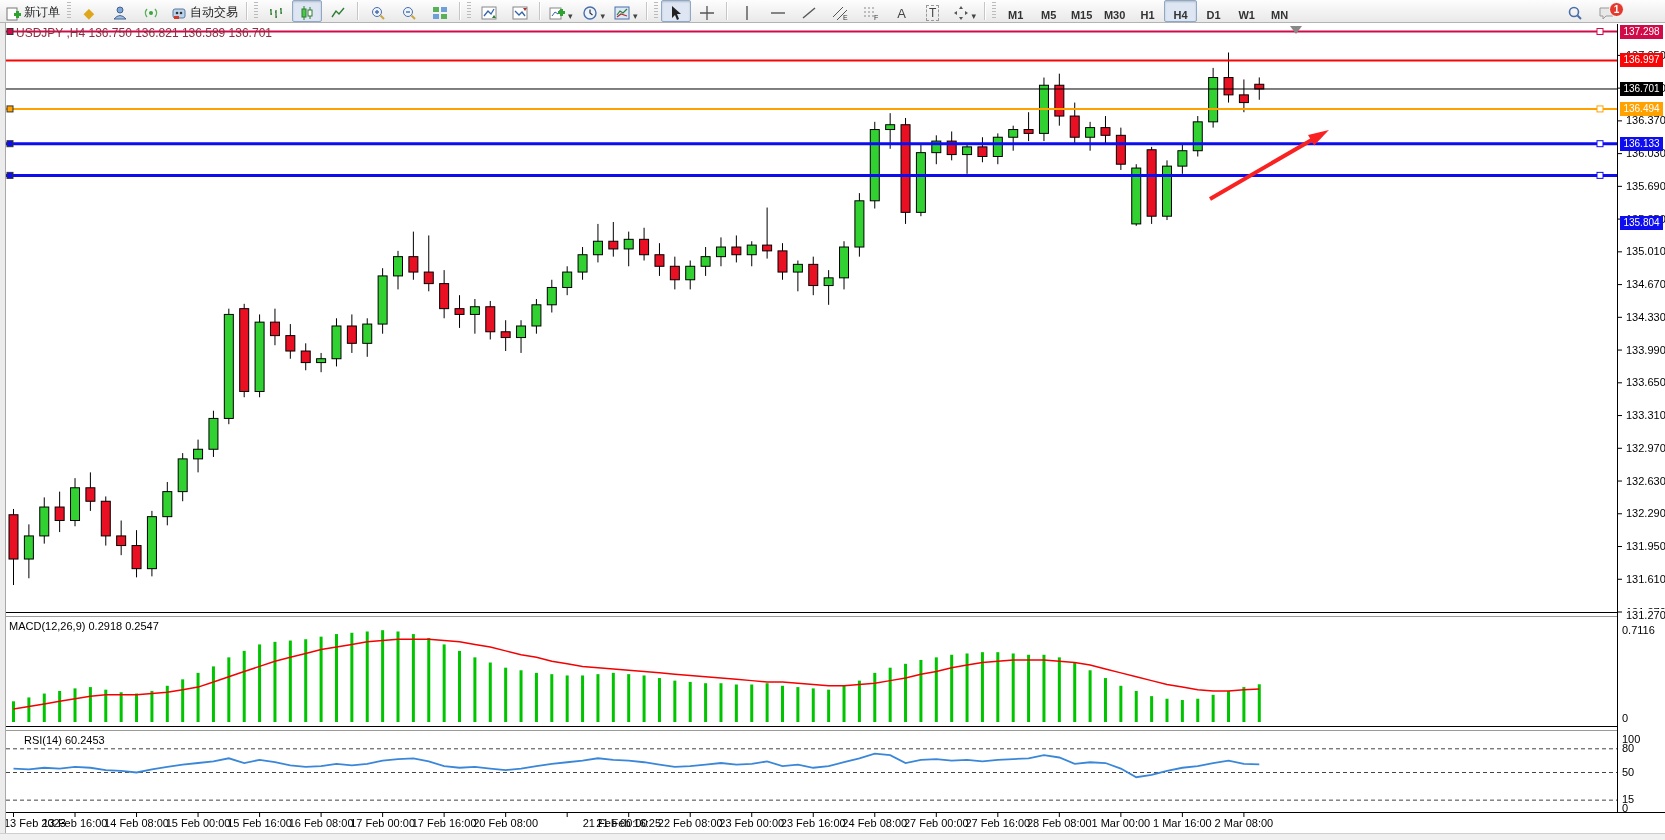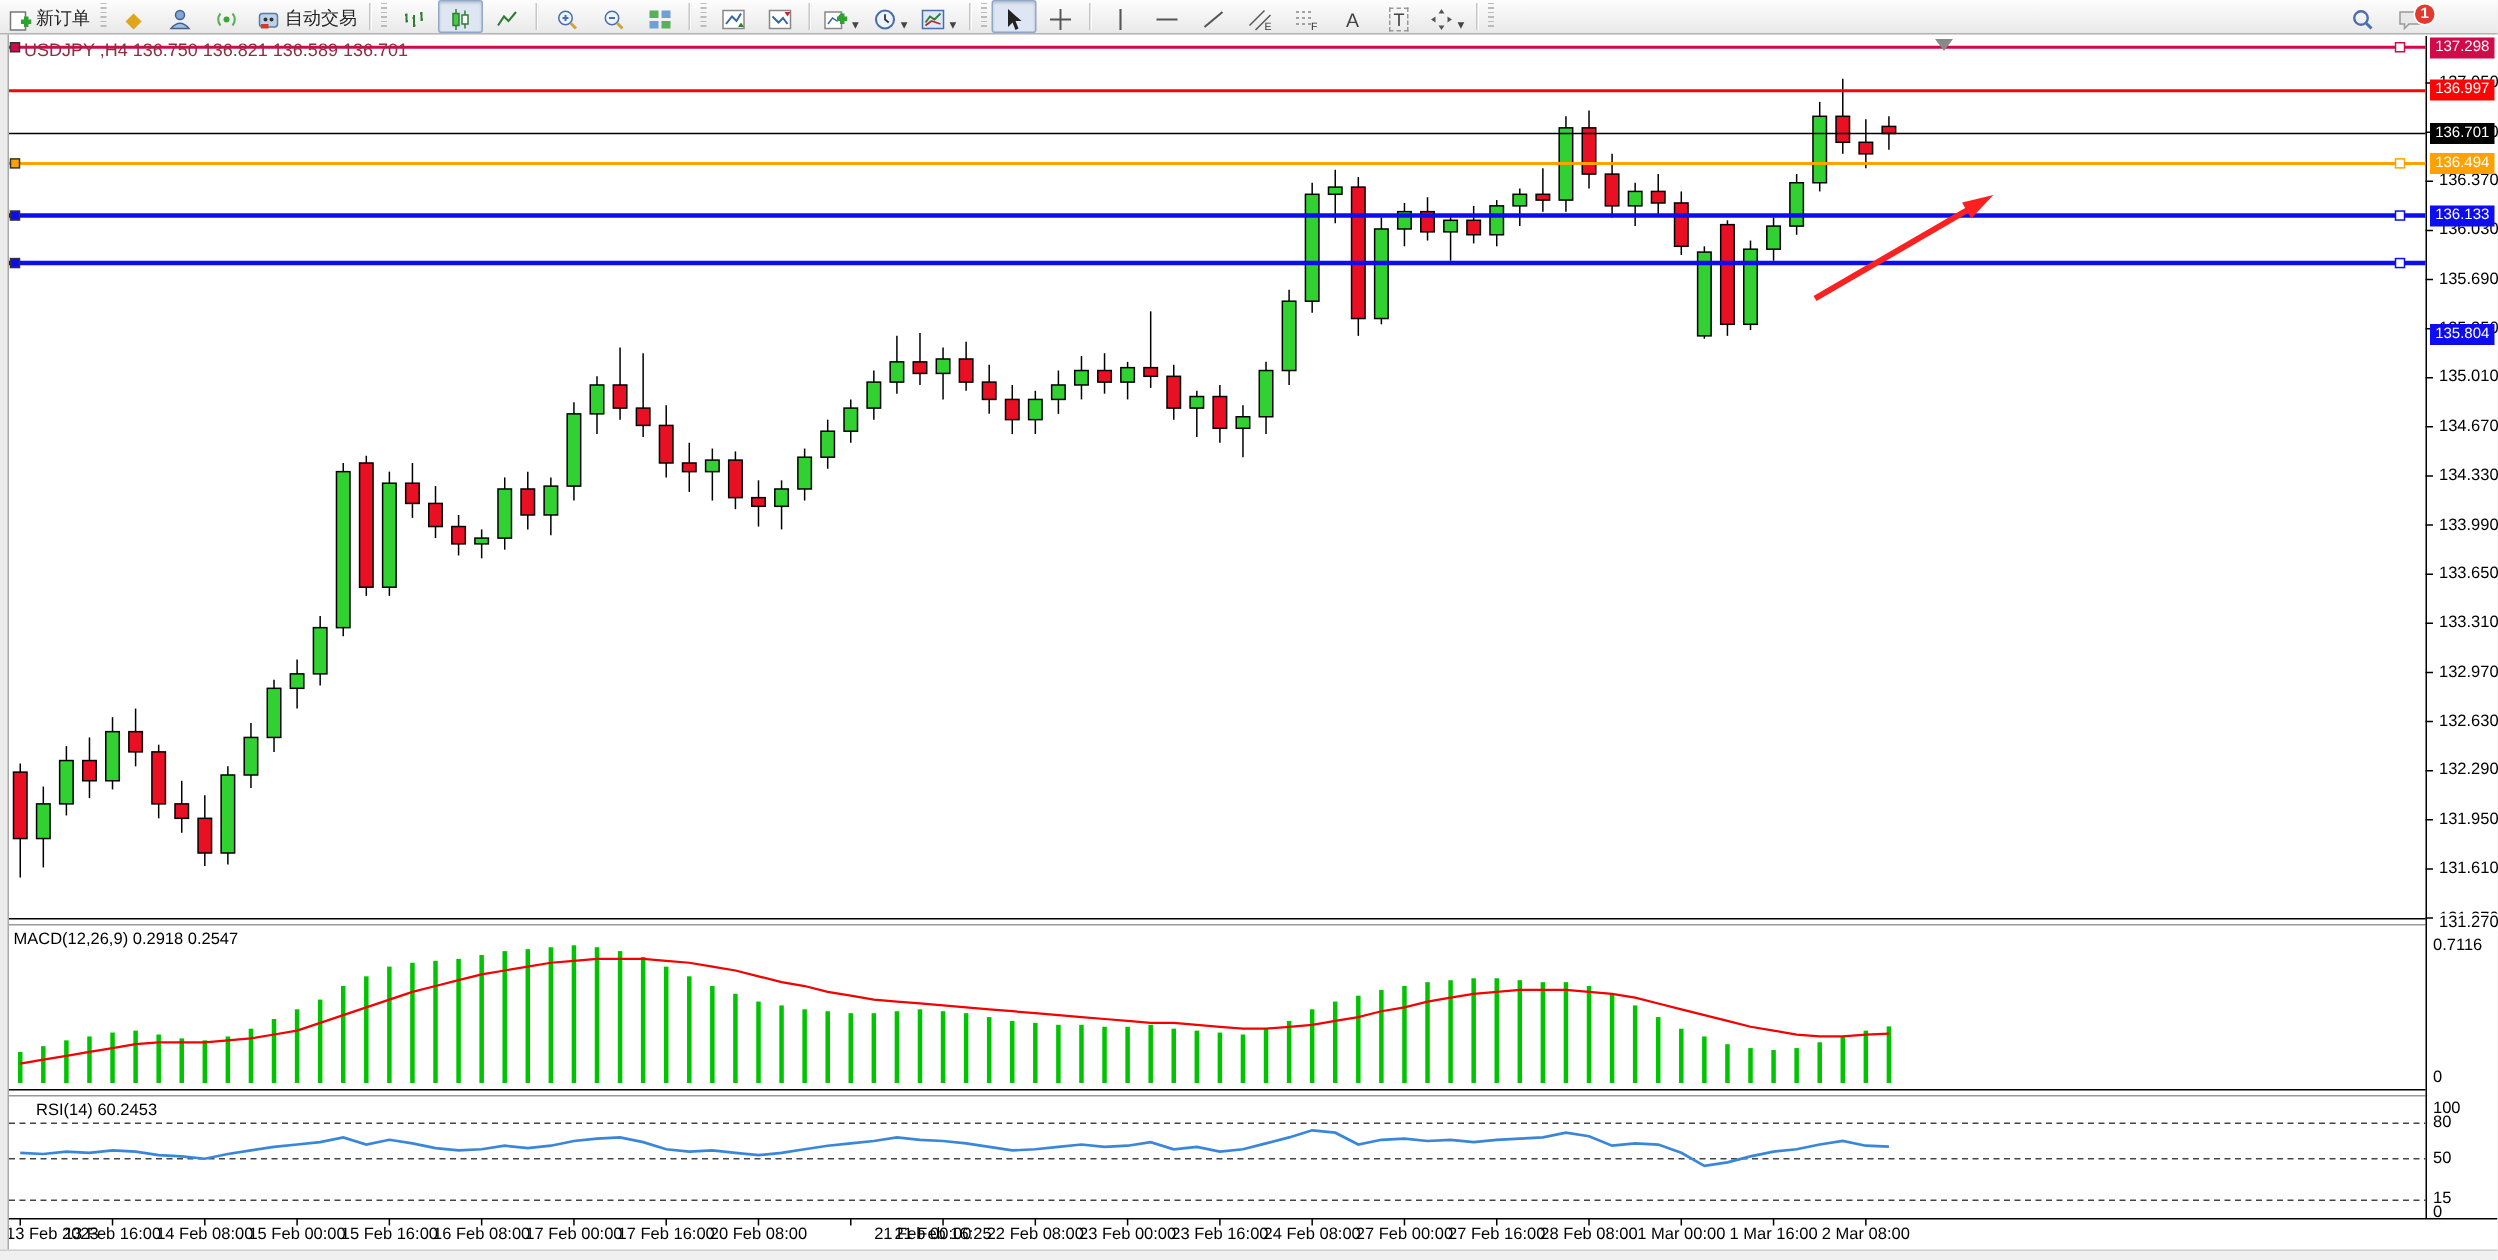--- a/index.html
+++ b/index.html
@@ -200,20 +200,31 @@
       <span style="font-size:12px;color:#444;border:1px dashed #999;padding:0 2px;">T</span>
     </div>
   <div class="tbtn">
       <svg width="16" height="16" viewBox="0 0 16 16">
         <path d="M8 1 l2 3 h-4 z M8 15 l2 -3 h-4 z M1 8 l3 -2 v4 z M15 8 l-3 -2 v4 z" fill="#555"></path>
       </svg>
       <span class="caret">▾</span>
     </div>
   <div class="tsep"></div>
     <div class="grip"></div>
+  <div id="tf-holder" style="display:flex;align-items:center;">
+      <div class="tbtn tf">M1</div>
+      <div class="tbtn tf">M5</div>
+      <div class="tbtn tf">M15</div>
+      <div class="tbtn tf">M30</div>
+      <div class="tbtn tf">H1</div>
+      <div class="tbtn tf active">H4</div>
+      <div class="tbtn tf">D1</div>
+      <div class="tbtn tf">W1</div>
+      <div class="tbtn tf">MN</div>
+    </div>
   <div class="spacer"></div>
   <div class="tbtn">
       <svg width="16" height="16" viewBox="0 0 16 16">
         <circle cx="7" cy="7" r="4.5" fill="none" stroke="#4a6ea9" stroke-width="1.6"></circle>
         <line x1="10.5" y1="10.5" x2="14" y2="14" stroke="#4a6ea9" stroke-width="2"></line>
       </svg>
     </div>
   <div class="tbtn" style="position:relative;margin-right:44px;">
     <svg width="17" height="16" viewBox="0 0 17 16">
         <path d="M2 3 h13 v8 h-7 l-3 3 v-3 h-3 z" fill="#e8e8e8" stroke="#999"></path>

